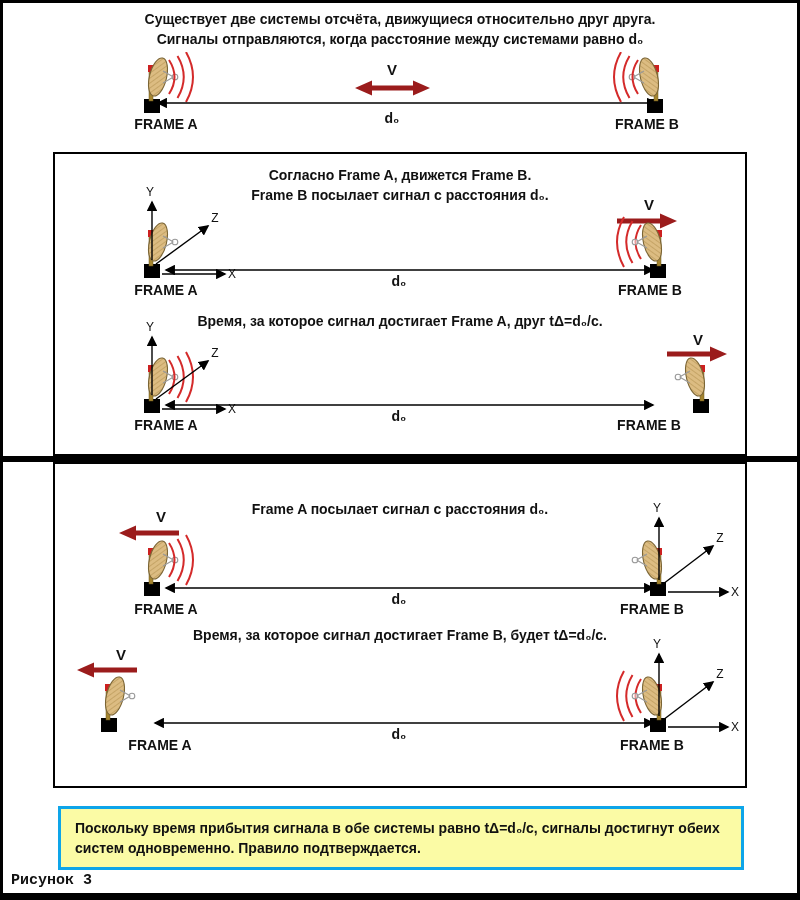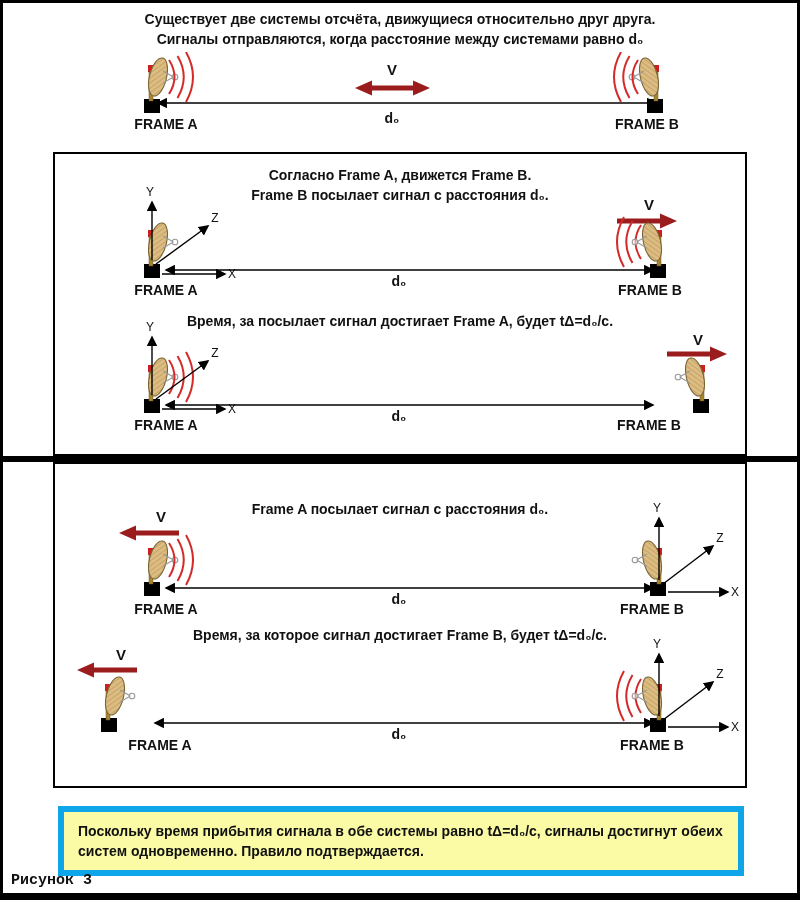--- a/index.html
+++ b/index.html
@@ -7,21 +7,21 @@
     position:relative;width:800px;height:900px;box-sizing:border-box;
     background:#fff;border:3px solid #000;border-bottom-width:7px;
     font-family:"Liberation Sans",sans-serif;color:#111;overflow:hidden;
   }
   .tline{position:absolute;left:0;right:0;text-align:center;font-weight:bold;font-size:14px;line-height:18px;}
   .panel{position:absolute;left:50px;width:694px;box-sizing:border-box;border:2px solid #000;background:#fff;}
   .panel svg{position:absolute;left:0;top:0;}
   .divider{position:absolute;left:-3px;width:800px;height:6px;background:#000;}
   .note{
     position:absolute;left:55px;top:803px;width:686px;box-sizing:border-box;
-    background:#fbfba5;border:6px solid #0ea5e9;padding:9px 14px;
+    background:#fbfba5;border:3px solid #0ea5e9;padding:9px 14px;
     font-weight:bold;font-size:14px;line-height:20px;
   }
   .caption{position:absolute;left:8px;top:869px;font-weight:bold;font-size:15px;font-family:Liberation Mono, monospace;}
   svg text{font-family:"Liberation Sans",sans-serif;fill:#111;}
   .flabel{font-size:14px;font-weight:bold;text-anchor:middle;}
   .vlabel{font-size:15px;font-weight:bold;text-anchor:middle;}
   .dlabel{font-size:14px;font-weight:bold;text-anchor:middle;}
   .axlabel{font-size:12px;text-anchor:middle;}
 </style>
 </head>
@@ -113,21 +113,21 @@
       <text class="dlabel" x="344" y="267">d₀</text>
       <text class="flabel" x="594" y="276">FRAME B</text>
       <g>
         <text class="vlabel" x="643" y="191">V</text>
         <use href="#varrow" transform="translate(612,200)" fill="#9b1c1c"></use>
         <use href="#dish" transform="translate(655,203) scale(-1,1)"></use>
       </g>
     </svg>
     <div class="tline" style="top:12px">Согласно Frame A, движется Frame B.</div>
     <div class="tline" style="top:32px">Frame B посылает сигнал с расстояния d₀.</div>
-    <div class="tline" style="top:158px">Время, за посылает сигнал достигает Frame A, будет tΔ=d₀/c.</div>
+    <div class="tline" style="top:158px">Время, за которое сигнал достигает Frame A, друг tΔ=d₀/c.</div>
   </section>
 
   <div class="divider" style="top:453px"></div>
 
   <section class="panel" style="top:459px;height:326px;">
     <svg width="690" height="322" viewBox="0 0 690 322">
 
       <g>
         <text class="vlabel" x="106" y="58">V</text>
         <use href="#varrow" transform="translate(124,69) scale(-1,1)" fill="#9b1c1c"></use>

